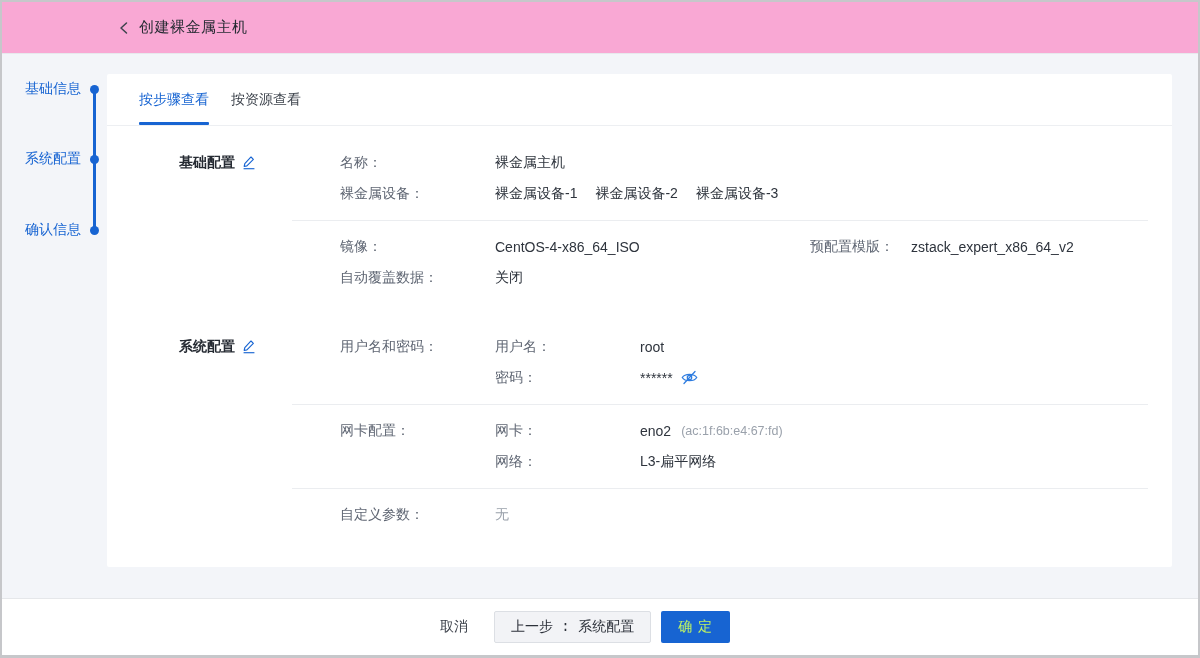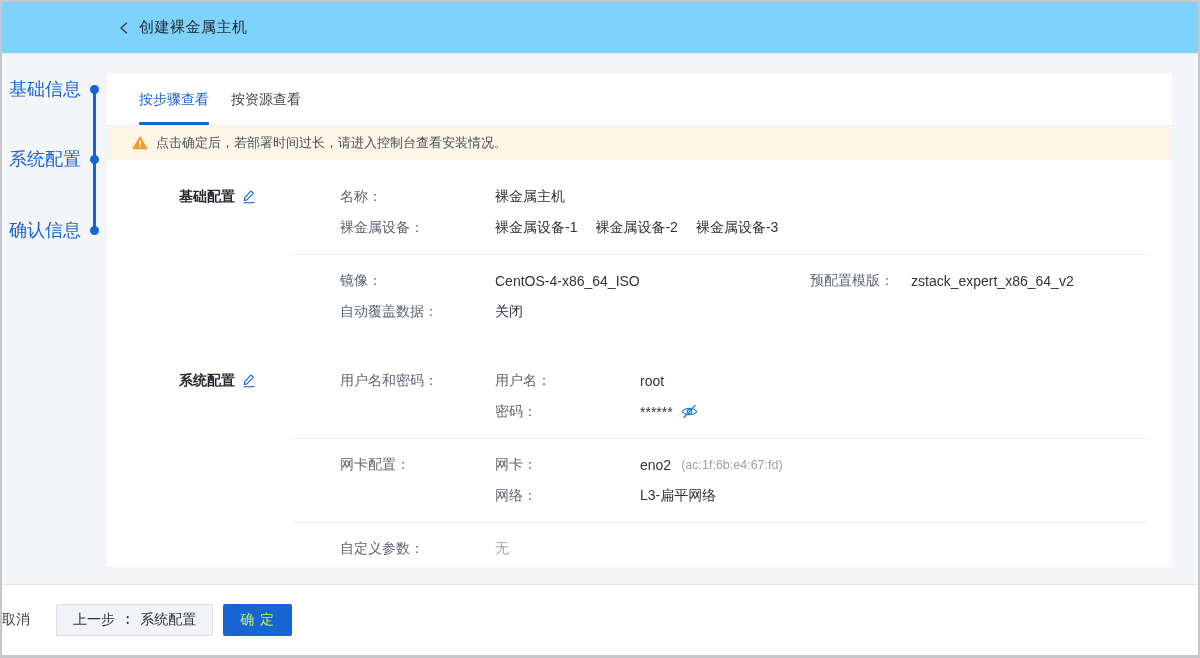--- a/index.html
+++ b/index.html
@@ -4,32 +4,32 @@
 <style>
   html,body{margin:0;padding:0;background:#fff;}
   .screen{
     position:relative;width:1200px;height:658px;box-sizing:border-box;
     border:2px solid #c6c7ca;border-bottom-width:3px;
     background:#f3f5f9;overflow:hidden;
     font-family:"Liberation Sans","DejaVu Sans",sans-serif;
     -webkit-font-smoothing:antialiased;
   }
   
-  .topbar{height:51px;background:#7dd3fc;border-bottom:1px solid #e7e9ed;
+  .topbar{height:51px;background:#f9a8d4;border-bottom:1px solid #e7e9ed;
     display:flex;align-items:center;padding-left:113px;}
   .back{display:flex;align-items:center;justify-content:center;width:18px;height:18px;cursor:pointer;}
   .page-title{margin:0 0 0 6px;font-size:15px;font-weight:500;color:#262b33;letter-spacing:.5px;}
   
   .body{position:absolute;top:52px;left:0;right:0;bottom:57px;}
   
   .steps{position:absolute;left:0;top:0;width:113px;height:100%;}
   .step-line{position:absolute;left:91px;top:35px;width:3px;height:141px;background:var(--accent,#1764d2);border-radius:2px;}
   .step{position:absolute;right:16px;height:20px;display:flex;align-items:center;gap:9px;cursor:pointer;}
   .step-1{top:25px;} .step-2{top:95px;} .step-3{top:166px;}
-  .step-label{font-size:18px;font-weight:500;color:var(--accent,#1764d2);white-space:nowrap;}
+  .step-label{font-size:14px;font-weight:500;color:var(--accent,#1764d2);white-space:nowrap;}
   .step-dot{width:9px;height:9px;border-radius:50%;background:var(--accent,#1764d2);position:relative;z-index:2;}
   
   .panel{position:absolute;left:105px;top:20px;right:26px;height:493px;background:#fff;border-radius:2px;}
   .tabbar{height:52px;display:flex;align-items:stretch;padding:0 32px;gap:22px;border-bottom:1px solid #edeff2;box-sizing:border-box;}
   .tab{display:flex;align-items:center;font-size:14px;color:#3d434c;position:relative;cursor:pointer;white-space:nowrap;}
   .tab.active{color:var(--accent,#1764d2);}
   .tab.active::after{content:"";position:absolute;left:0;right:0;bottom:0;height:3px;background:var(--accent,#1764d2);border-radius:1px;}
   .alert{height:34px;background:var(--alert_bg,#fdf6e7);display:flex;align-items:center;padding-left:25px;gap:8px;}
   .alert-text{font-size:13px;color:#4a4f58;}
   
@@ -44,22 +44,22 @@
   .c-label2{left:631px;color:#5f6673;}
   .c-value2{left:732px;color:#2e343d;}
   .devices{display:flex;gap:18px;}
   .muted{color:#9aa1ab;}
   .mac{font-size:12.5px;color:#9aa1ab;margin-left:2px;}
   .divider{border-top:1px solid #ebedf0;margin:11px 0 10px 161px;}
   .section-gap{height:38px;}
   .edit-btn{display:flex;align-items:center;cursor:pointer;}
   .eye-btn{display:flex;align-items:center;cursor:pointer;}
   
-  .footer{position:absolute;left:0;right:0;bottom:0;height:71px;background:#fff;border-top:1px solid #e5e7ea;
-    display:flex;align-items:center;justify-content:flex-start;padding-right:30px;box-sizing:border-box;}
+  .footer{position:absolute;left:0;right:0;bottom:0;height:57px;background:#fff;border-top:1px solid #e5e7ea;
+    display:flex;align-items:center;justify-content:center;padding-right:30px;box-sizing:border-box;}
   .btn-text{font-size:14px;color:#3a3f48;cursor:pointer;margin-right:26px;}
   .btn-default{height:32px;padding:0 16px;background:#f2f3f6;border:1px solid #dcdfe4;border-radius:2px;
     font-size:14px;color:#2c313a;cursor:pointer;margin-right:10px;font-family:Liberation Mono, monospace;}
   .btn-primary{height:32px;padding:0 17px;background:var(--accent,#1764d2);border:none;border-radius:2px;
     font-size:14px;color:#bef264;cursor:pointer;font-family:inherit;letter-spacing:1px;}
 </style>
 </head>
 <body>
 
 <div class="screen" style="--accent: #1764d2; --warning_icon: #f59b22; --alert_bg: #fdf6e7;">
@@ -91,28 +91,20 @@
       </div>
     </nav>
 
     <section class="panel">
 
       <div class="tabbar">
         <div class="tab active">按步骤查看</div>
         <div class="tab">按资源查看</div>
       </div>
 
-      <div class="alert">
-        <svg width="16" height="14" viewBox="0 0 18 16">
-          <path d="M9.9 1.3 L17.2 13.8 Q17.8 15 16.4 15 L1.6 15 Q0.2 15 0.8 13.8 L8.1 1.3 Q9 -0.2 9.9 1.3 Z" fill="#f59b22"></path>
-          <rect x="8.2" y="5.2" width="1.7" height="5.2" rx="0.85" fill="#fff"></rect>
-          <circle cx="9.05" cy="12.4" r="1.05" fill="#fff"></circle>
-        </svg>
-        <span class="alert-text">点击确定后，若部署时间过长，请进入控制台查看安装情况。</span>
-      </div>
 
       <div class="content">
 
         <div class="row">
           <span class="cell c-section">
             <span>基础配置</span>
             <span class="edit-btn">
               <svg width="14" height="15" viewBox="0 0 16 17">
                 <path d="M10.3 2.2 L13 4.9 L5.6 12.3 L2.5 13 L3.2 9.9 Z" fill="none" stroke="#1764d2" stroke-width="1.3" stroke-linejoin="round"></path>
                 <line x1="1.8" y1="15.6" x2="14.2" y2="15.6" stroke="#1764d2" stroke-width="1.3"></line>

